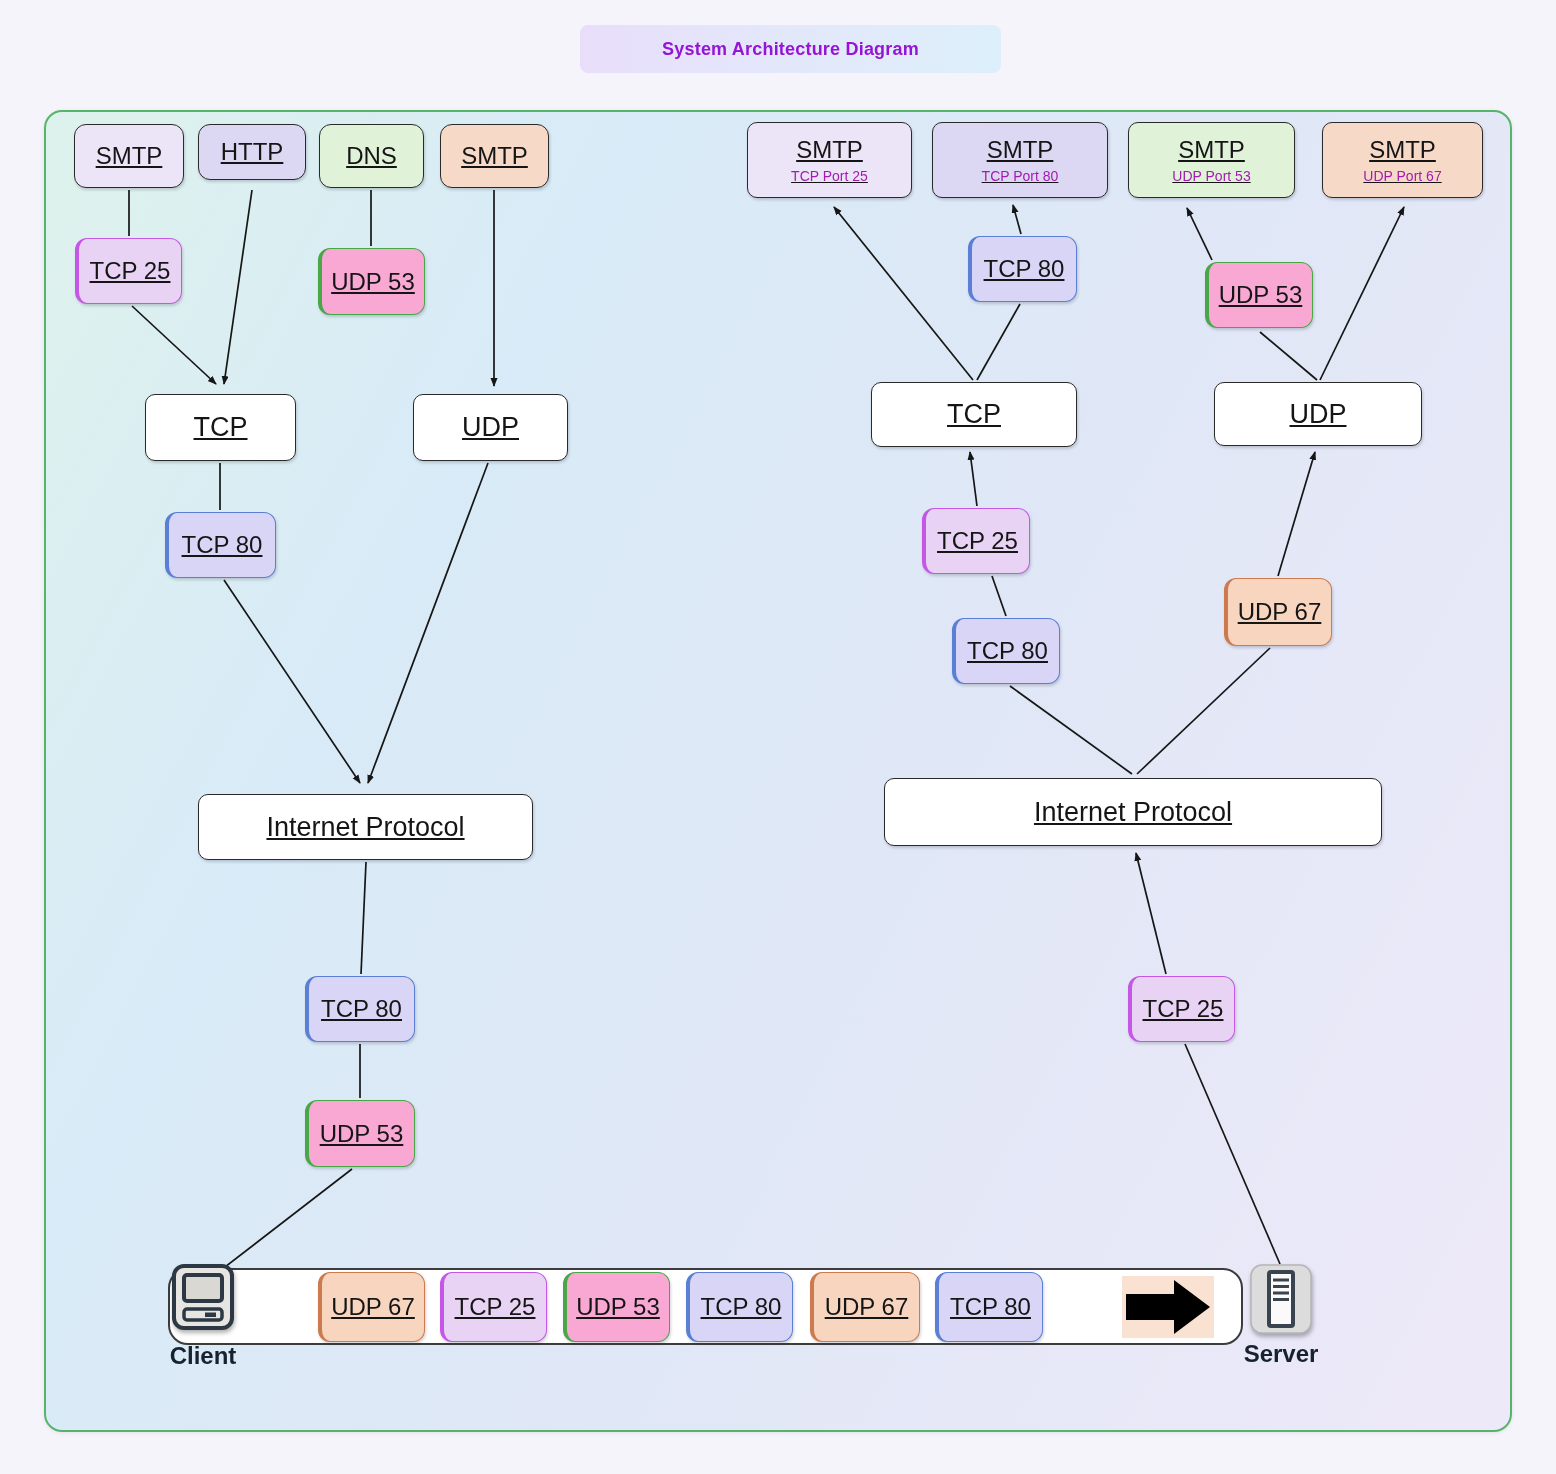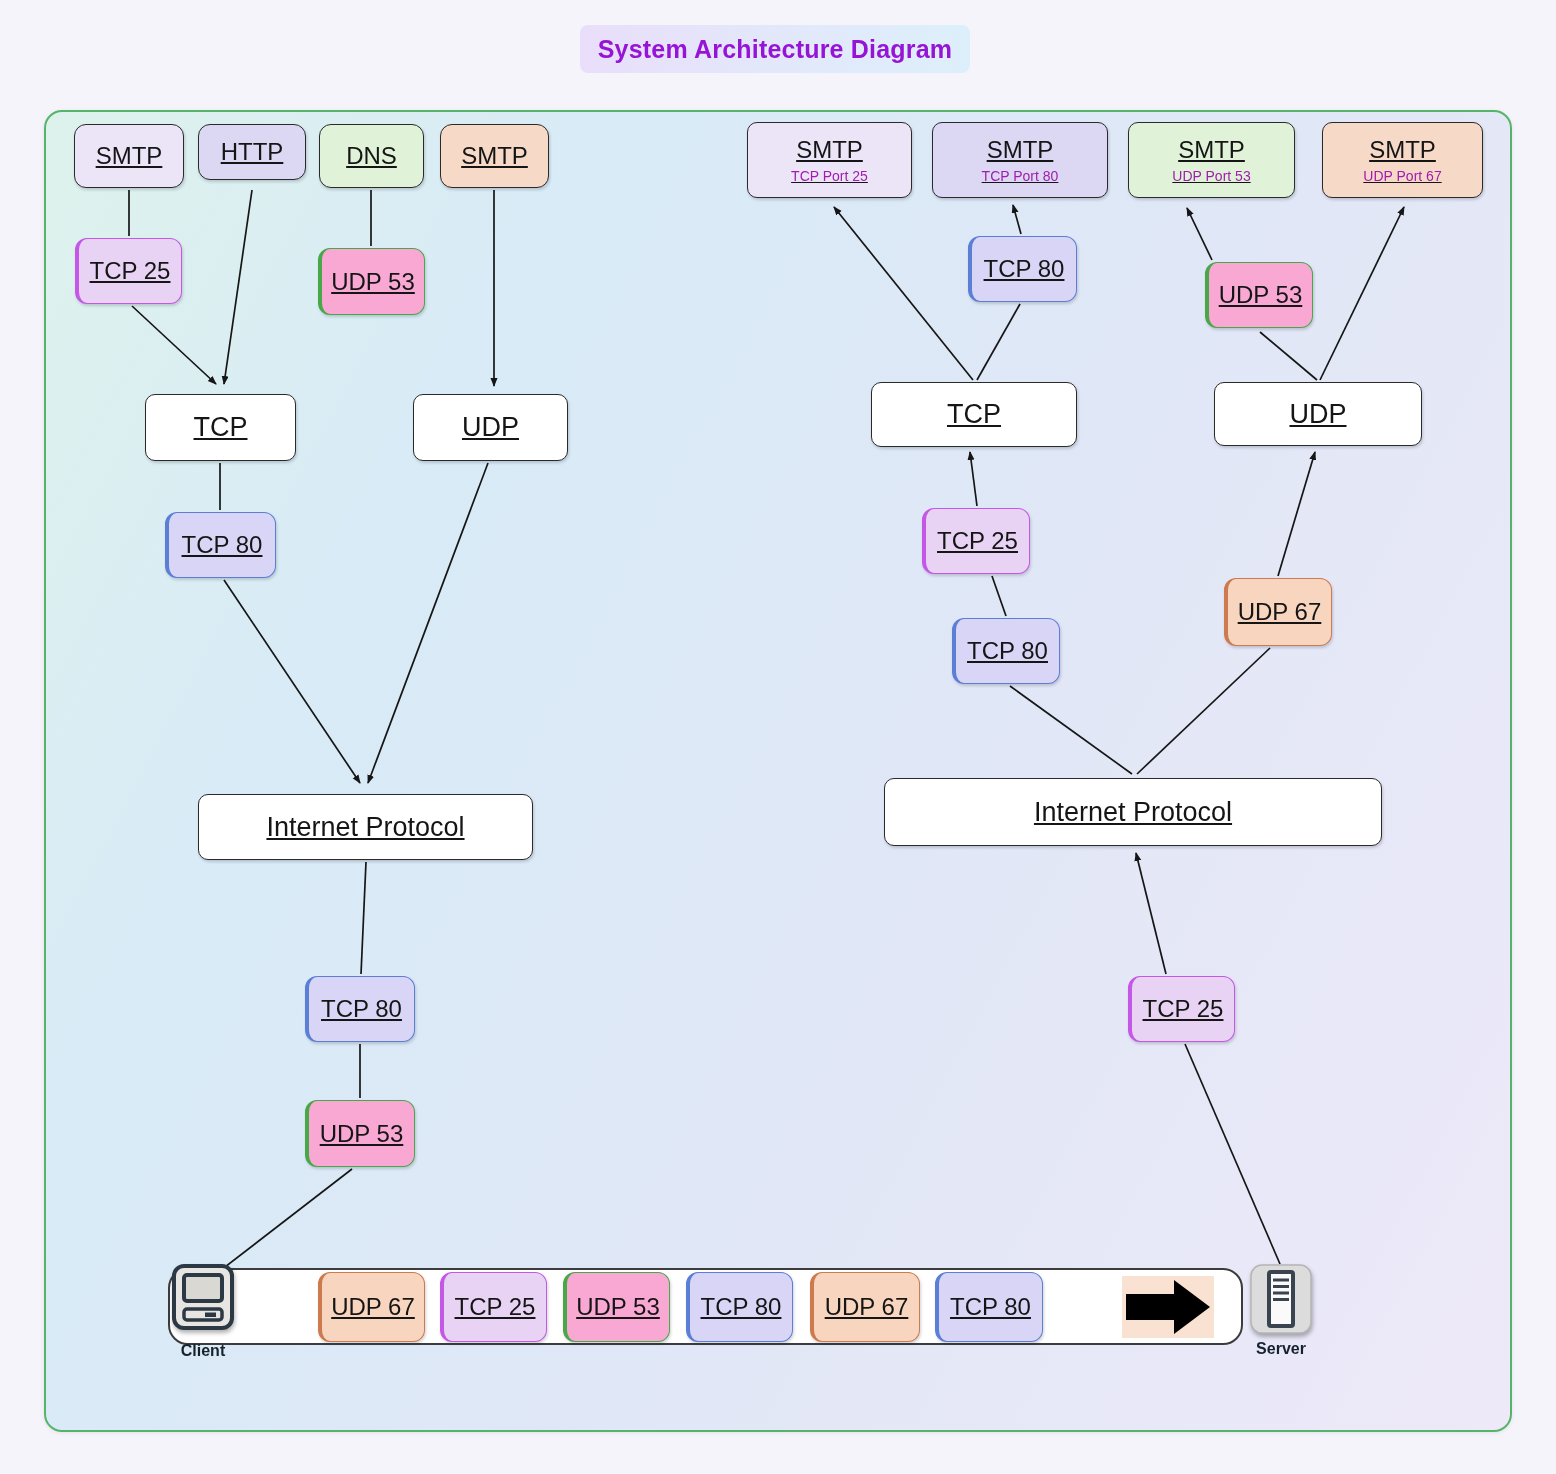--- a/index.html
+++ b/index.html
@@ -1,20 +1,20 @@
 <!DOCTYPE html>
 <html><head>
 <meta charset="utf-8">
 <style>
   html,body{margin:0;padding:0;background:#f6f4fb;font-family:"Liberation Sans",sans-serif;}
   #canvas{position:relative;width:1556px;height:1474px;overflow:hidden;}
-  .title-pill{position:absolute;left:580px;top:25px;width:390px;height:48px;
+  .title-pill{position:absolute;left:580px;top:25px;width:421px;height:48px;
     display:flex;align-items:center;justify-content:center;border-radius:8px;
     background:linear-gradient(90deg,#e9defa 0%,#e3e7fa 45%,#ddeffb 100%);
-    font-size:25px;font-weight:700;color:#9614d6;letter-spacing:.2px;}
+    font-size:18px;font-weight:700;color:#9614d6;letter-spacing:.2px;}
   .container{position:absolute;left:44px;top:110px;width:1468px;height:1322px;
     border:2px solid #56b46a;border-radius:18px;box-sizing:border-box;
     background:linear-gradient(118deg,#def2ec 0%,#d8ebf7 26%,#e0e7f6 58%,#eee9f9 100%);
     box-shadow:0 1px 4px rgba(0,0,0,.08);}
   svg.edges{position:absolute;left:0;top:0;width:1556px;height:1474px;pointer-events:none;}
   .node{position:absolute;box-sizing:border-box;display:flex;align-items:center;justify-content:center;
     border-radius:12px;font-size:24px;color:#151515;box-shadow:1px 2px 3px rgba(40,40,60,.20);text-decoration:underline;}
   .plain{border:1.2px solid #2a2a2a;}
   .white{background:#ffffff;border:1.2px solid #2a2a2a;border-radius:10px;font-size:27px;}
   .accent{border-style:solid;border-width:1.5px;border-left-width:4px;}
@@ -28,21 +28,21 @@
   .a-orange{background:#f8d5bf;border-color:#cc7a4e;}
   .smtp2{flex-direction:column;gap:7px;border-radius:10px;}
   .smtp2 .t{font-size:24px;line-height:1;}
   .smtp2 .s{font-size:14px;line-height:1;color:#a21caf;}
   .pipe{position:absolute;left:168px;top:1268px;width:1075px;height:77px;background:#ffffff;
     border:2px solid #3c3c3c;border-radius:20px;box-sizing:border-box;}
   .packet{font-size:24px;}
   .arrow-block{position:absolute;left:1122px;top:1276px;width:92px;height:62px;background:#f9e2d2;
     display:flex;align-items:center;justify-content:center;}
   .endpoint-icon{position:absolute;filter:drop-shadow(1px 3px 2px rgba(0,0,0,.30));}
-  .endpoint-label{position:absolute;font-size:16px;font-weight:700;color:#16222e;text-align:center;width:90px;}
+  .endpoint-label{position:absolute;font-size:24px;font-weight:700;color:#16222e;text-align:center;width:90px;}
 </style>
 </head>
 <body>
 
 <div id="canvas">
 
   <div class="title-pill">System Architecture Diagram</div>
 
   <div class="container"></div>
 

